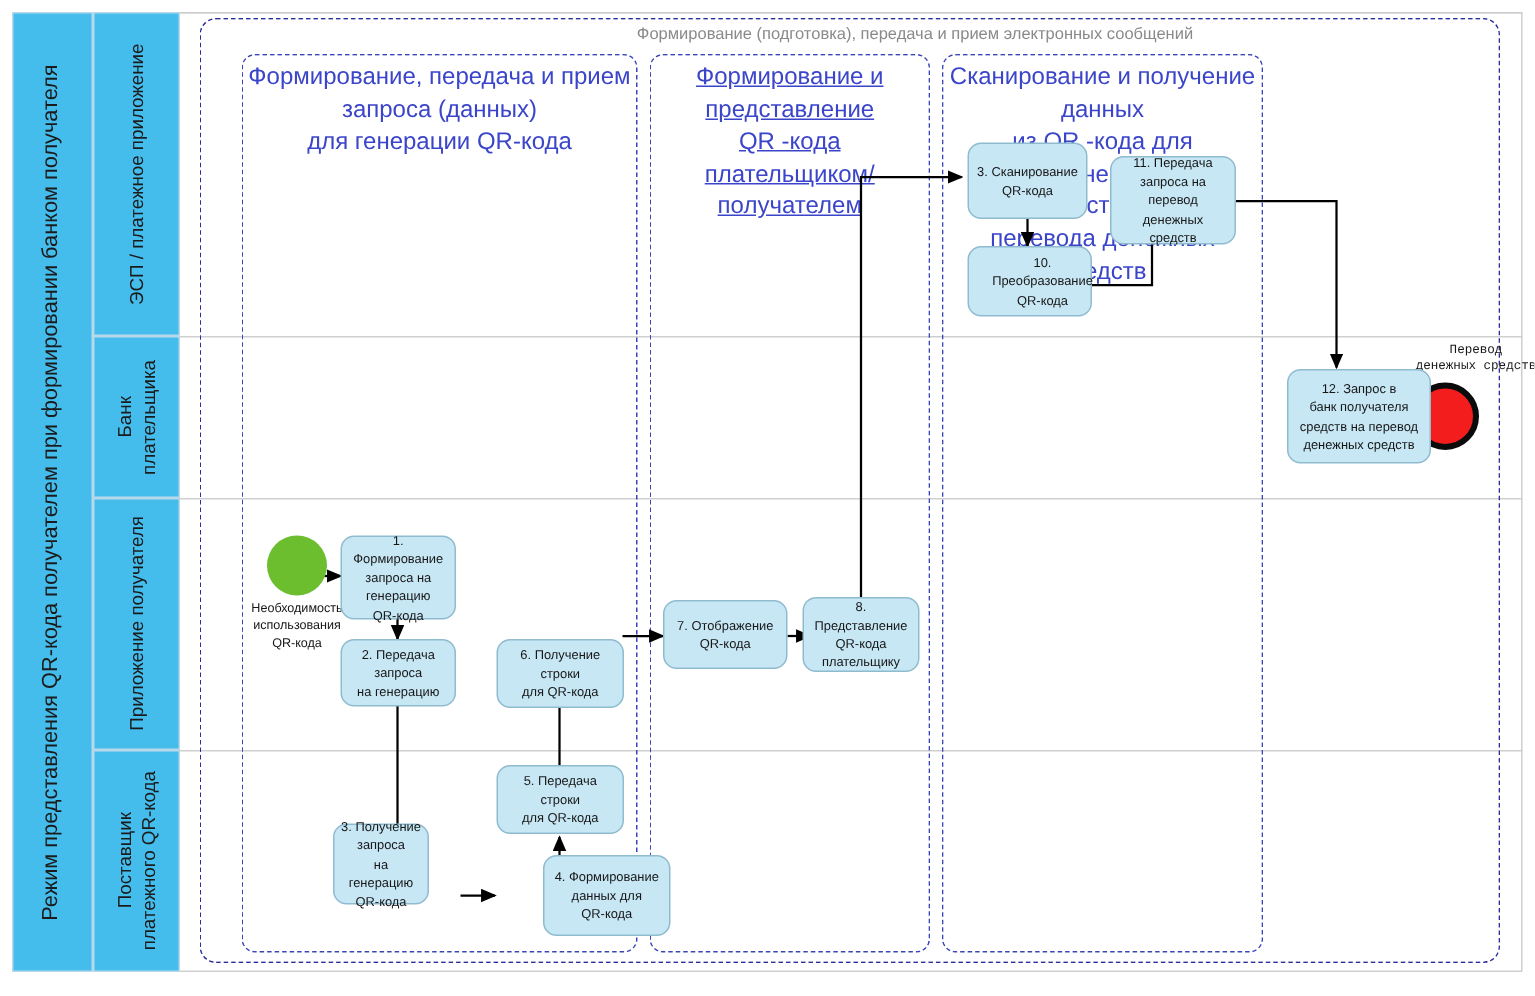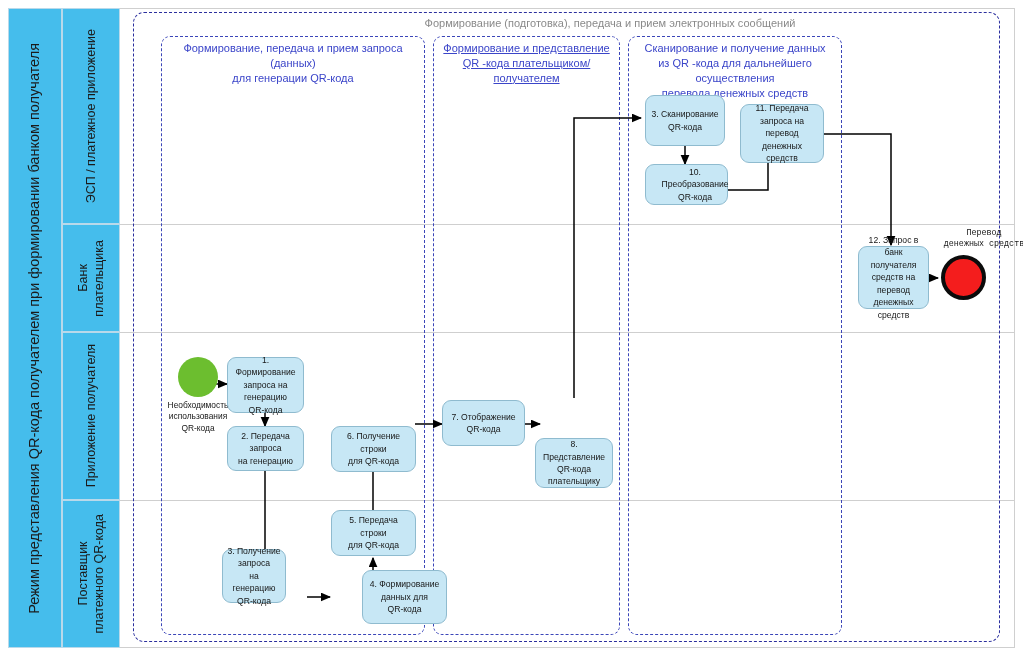--- a/index.html
+++ b/index.html
@@ -74,21 +74,21 @@
     border:1.6px dashed #3b45b8;
     border-radius:9px;
     box-sizing:border-box;
   }
   .group.outer{
     border-color:#2b2f9e;
     border-radius:11px;
   }
   .group-label{
     position:absolute;
-    font-size:11px;
+    font-size:16px;
     color:#3b45c9;
     text-align:center;
     line-height:1.35;
   }
   .group-label.outer-label{
     color:#8a8a8a;
     font-size:11px;
   }
   
   .task{
@@ -238,32 +238,32 @@
 
   <div class="task" style="left: 331px; top: 510px; width: 85px; height: 46px; white-space: pre-line;">5. Передача строки
 для QR-кода</div>
 
   <div class="task" style="left: 331px; top: 400px; width: 85px; height: 46px; white-space: pre-line; margin-top: 26px;">6. Получение строки
 для  QR-кода</div>
 
   <div class="task" style="left: 442px; top: 400px; width: 83px; height: 46px; white-space: pre-line;">7. Отображение
 QR-кода</div>
 
-  <div class="task" style="left: 535px; top: 398px; width: 78px; height: 50px; white-space: pre-line; margin-top: 40px;">8. Представление
+  <div class="task" style="left: 535px; top: 398px; width: 78px; height: 50px; white-space: pre-line;">8. Представление
 QR-кода
 плательщику</div>
 
   <div class="task" style="left: 645px; top: 95px; width: 80px; height: 51px; white-space: pre-line;">3. Сканирование
 QR-кода</div>
 
-  <div class="task" style="left: 645px; top: 164px; width: 83px; height: 41px; white-space: pre-line; padding-left: 21px;">10. Преобразование
+  <div class="task" style="left: 645px; top: 164px; width: 83px; height: 47px; white-space: pre-line; padding-left: 21px;">10. Преобразование
 QR-кода</div>
 
   <div class="task" style="left: 740px; top: 104px; width: 84px; height: 59px; white-space: pre-line;">11. Передача
 запроса на перевод
 денежных средств</div>
 
-  <div class="task" style="left: 858px; top: 246px; width: 71px; height: 63px; white-space: pre-line;">12. Запрос в
+  <div class="task" style="left: 858px; top: 246px; width: 96px; height: 63px; white-space: pre-line;">12. Запрос в
 банк получателя
 средств на перевод
 денежных средств</div>
 
 </div>
 
 </body></html>

